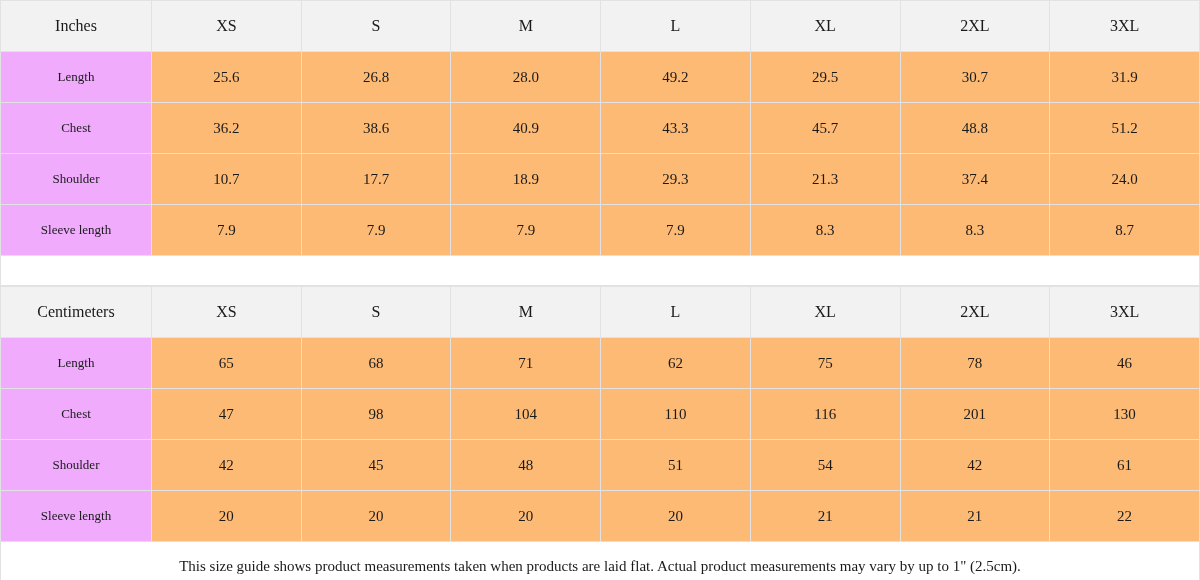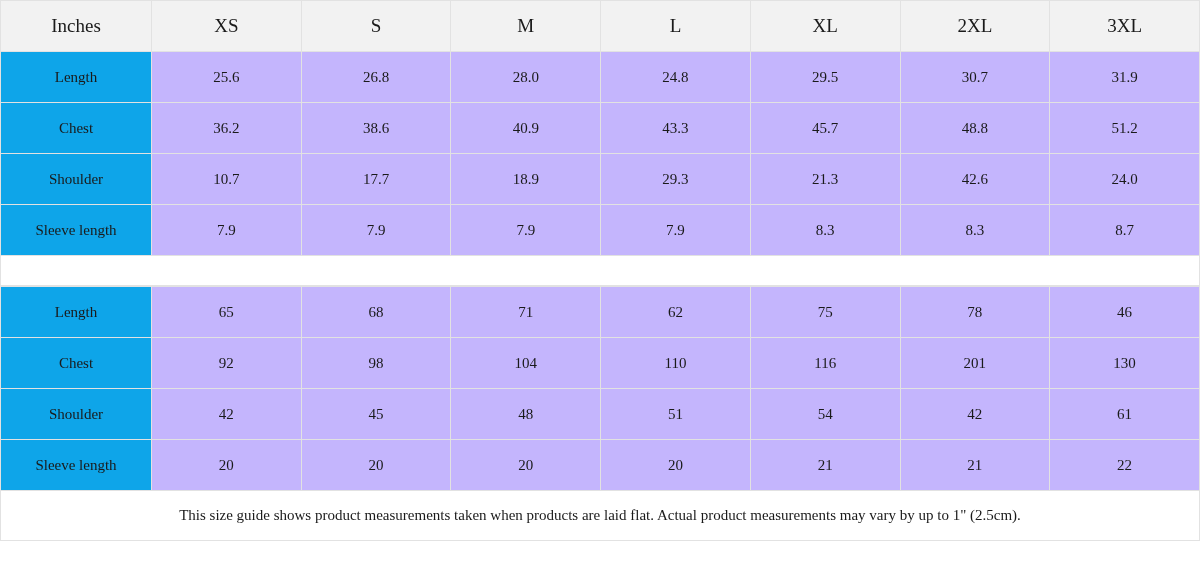--- a/index.html
+++ b/index.html
@@ -28,30 +28,30 @@
     border: 1px solid #e2e2e2;
     height: 50px;
     text-align: center;
     vertical-align: middle;
     font-size: 15px;
     font-weight: normal;
     padding: 0;
   }
   table.sg-table th.row-head,
   table.sg-table td.row-head {
-    background: #0ea5e9;
+    background: #f0abfc;
     width: 150px;
-    font-size: 15px;
+    font-size: 13px;
   }
   table.sg-table th.col-head {
     background: #f2f2f2;
-    font-size: 19px;
+    font-size: 16px;
   }
   table.sg-table td.val {
-    background: #c4b5fd;
+    background: #fdba74;
   }
   .gap {
     width: 1200px;
     height: 30px;
     border-left: 1px solid #e2e2e2;
     border-right: 1px solid #e2e2e2;
     border-bottom: 1px solid #e2e2e2;
     box-sizing: border-box;
     background: #ffffff;
   }
@@ -87,21 +87,21 @@
       <th class="col-head">L</th>
       <th class="col-head">XL</th>
       <th class="col-head">2XL</th>
       <th class="col-head">3XL</th>
     </tr>
     <tr>
       <td class="row-head">Length</td>
       <td class="val">25.6</td>
       <td class="val">26.8</td>
       <td class="val">28.0</td>
-      <td class="val">24.8</td>
+      <td class="val">49.2</td>
       <td class="val">29.5</td>
       <td class="val">30.7</td>
       <td class="val">31.9</td>
     </tr>
     <tr>
       <td class="row-head">Chest</td>
       <td class="val">36.2</td>
       <td class="val">38.6</td>
       <td class="val">40.9</td>
       <td class="val">43.3</td>
@@ -109,53 +109,63 @@
       <td class="val">48.8</td>
       <td class="val">51.2</td>
     </tr>
     <tr>
       <td class="row-head">Shoulder</td>
       <td class="val">10.7</td>
       <td class="val">17.7</td>
       <td class="val">18.9</td>
       <td class="val">29.3</td>
       <td class="val">21.3</td>
-      <td class="val">42.6</td>
+      <td class="val">37.4</td>
       <td class="val">24.0</td>
     </tr>
     <tr>
       <td class="row-head">Sleeve length</td>
       <td class="val">7.9</td>
       <td class="val">7.9</td>
       <td class="val">7.9</td>
       <td class="val">7.9</td>
       <td class="val">8.3</td>
       <td class="val">8.3</td>
       <td class="val">8.7</td>
     </tr>
   </tbody>
     </table>
 
   <div class="gap"></div>
 
   <table class="sg-table second">
     <tbody>
+        <tr>
+      <th class="col-head row-head">Centimeters</th>
+      <th class="col-head">XS</th>
+      <th class="col-head">S</th>
+      <th class="col-head">M</th>
+      <th class="col-head">L</th>
+      <th class="col-head">XL</th>
+      <th class="col-head">2XL</th>
+      <th class="col-head">3XL</th>
+    </tr>
     <tr>
       <td class="row-head">Length</td>
       <td class="val">65</td>
       <td class="val">68</td>
       <td class="val">71</td>
       <td class="val">62</td>
       <td class="val">75</td>
       <td class="val">78</td>
       <td class="val">46</td>
     </tr>
     <tr>
       <td class="row-head">Chest</td>
-      <td class="val">92</td>
+      <td class="val">47</td>
       <td class="val">98</td>
       <td class="val">104</td>
       <td class="val">110</td>
       <td class="val">116</td>
       <td class="val">201</td>
       <td class="val">130</td>
     </tr>
     <tr>
       <td class="row-head">Shoulder</td>
       <td class="val">42</td>

